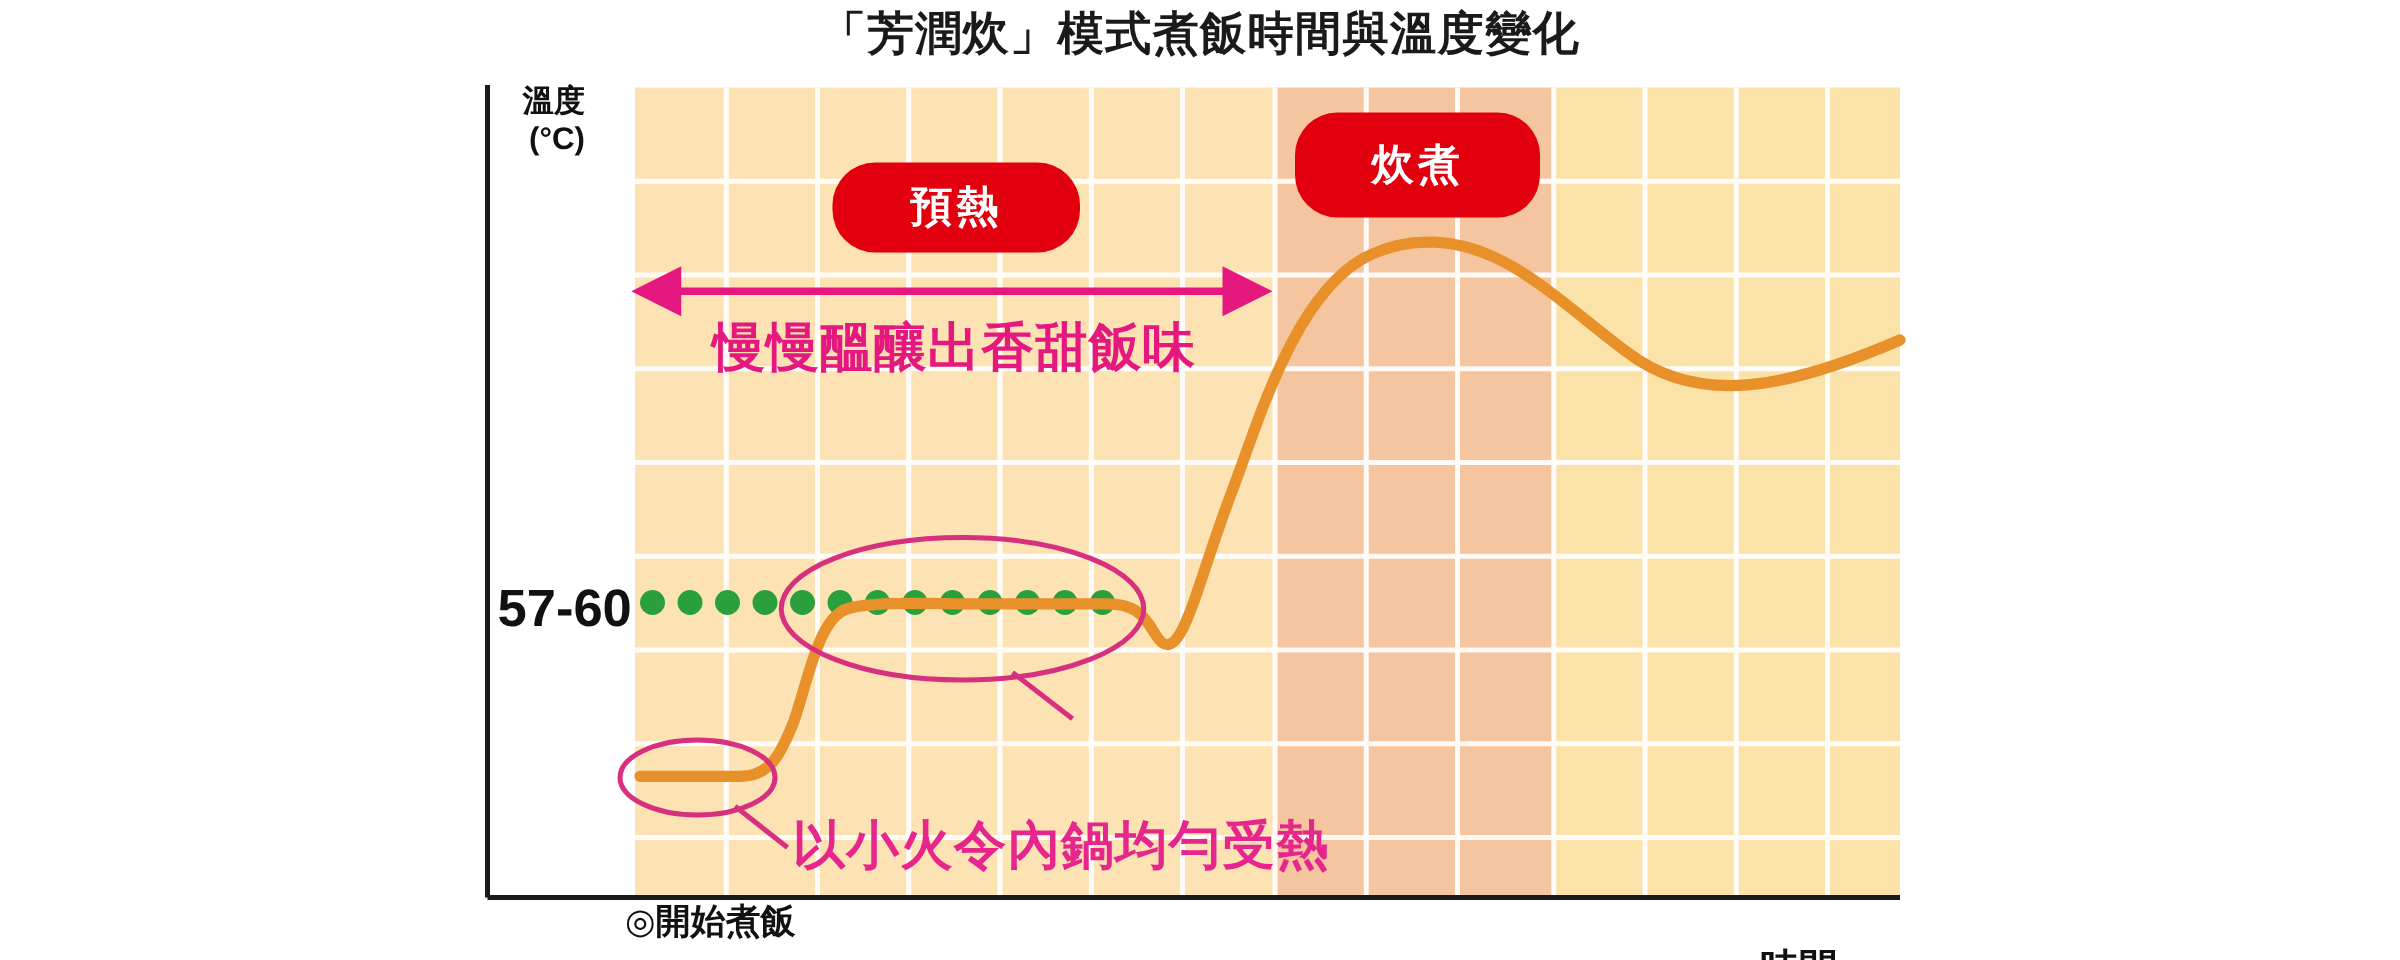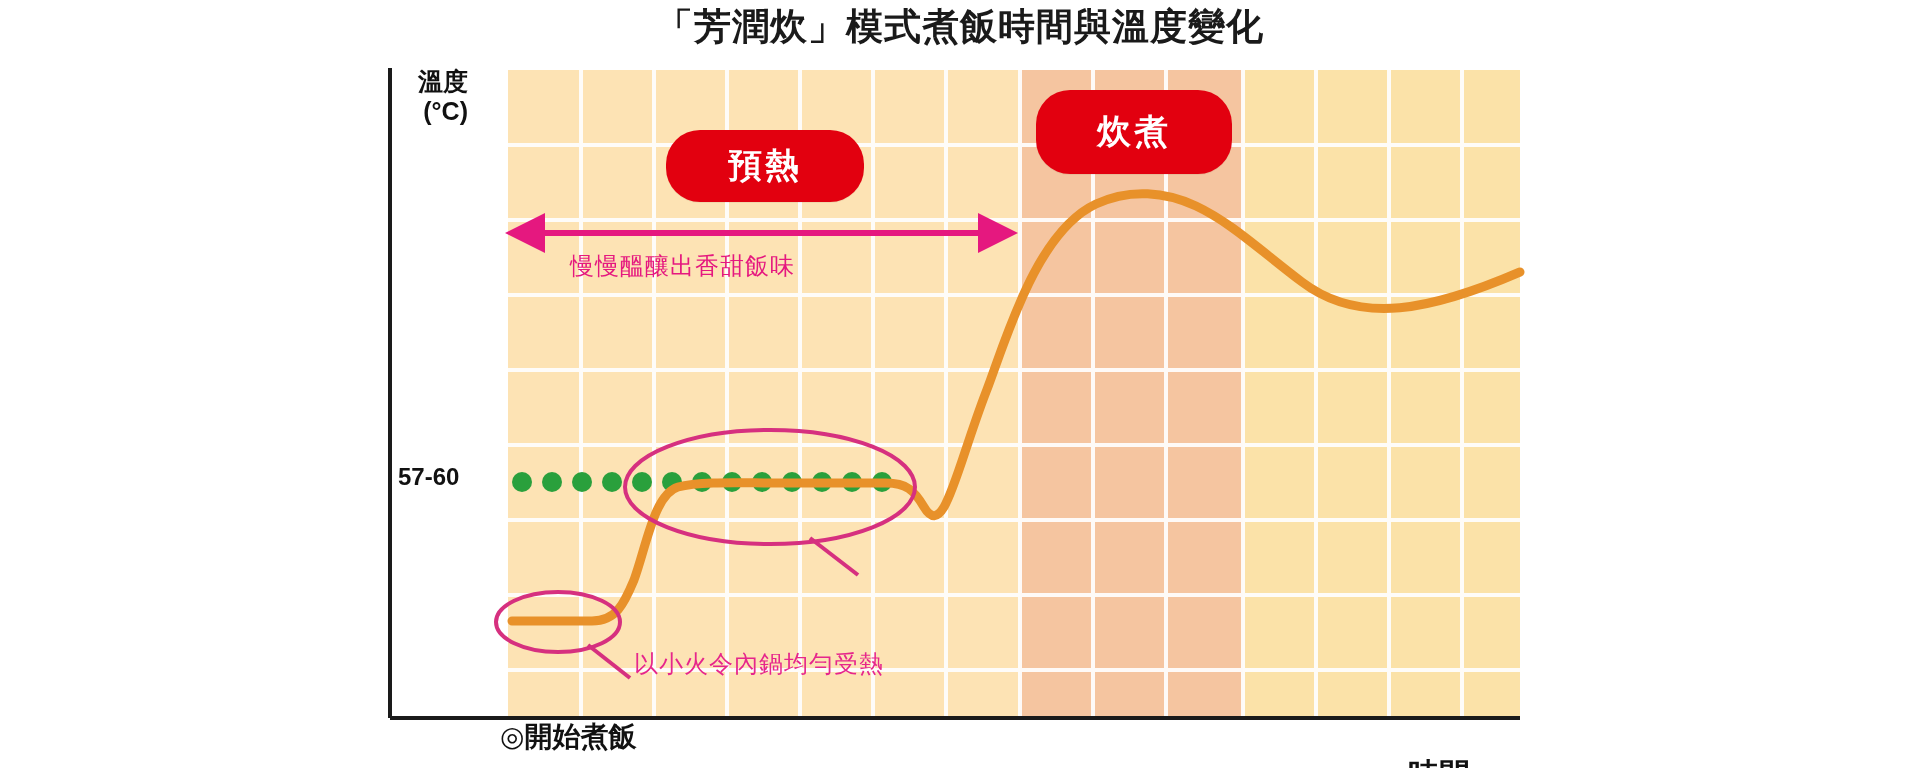--- a/index.html
+++ b/index.html
@@ -25,21 +25,21 @@
     left:418px;top:66px;
     font-size:25px;
     font-weight:700;
     color:#111;
     line-height:30px;
     text-align:right;
   }
   .tick-label{
     position:absolute;
     left:398px;top:463px;
-    font-size:24px;
+    font-size:42px;
     font-weight:700;
     color:#111;
   }
   .x-start-label{
     position:absolute;
     left:500px;top:718px;
     font-size:28px;
     font-weight:700;
     color:#111;
     white-space:nowrap;
@@ -61,22 +61,22 @@
     font-size:34px;
     font-weight:700;
     display:flex;
     align-items:center;
     justify-content:center;
     letter-spacing:3px;
     box-shadow:0 1px 0 rgba(0,0,0,.05);
   }
   .ann{
     position:absolute;
-    font-size:24px;
-    font-weight:400;
+    font-size:42px;
+    font-weight:700;
     color:#e5187f;
     white-space:nowrap;
     letter-spacing:1px;
   }
   .ann.magenta{color:#e5187f;}
   .ann.pink{color:#e6268c;}
 </style>
 </head>
 <body>
 

